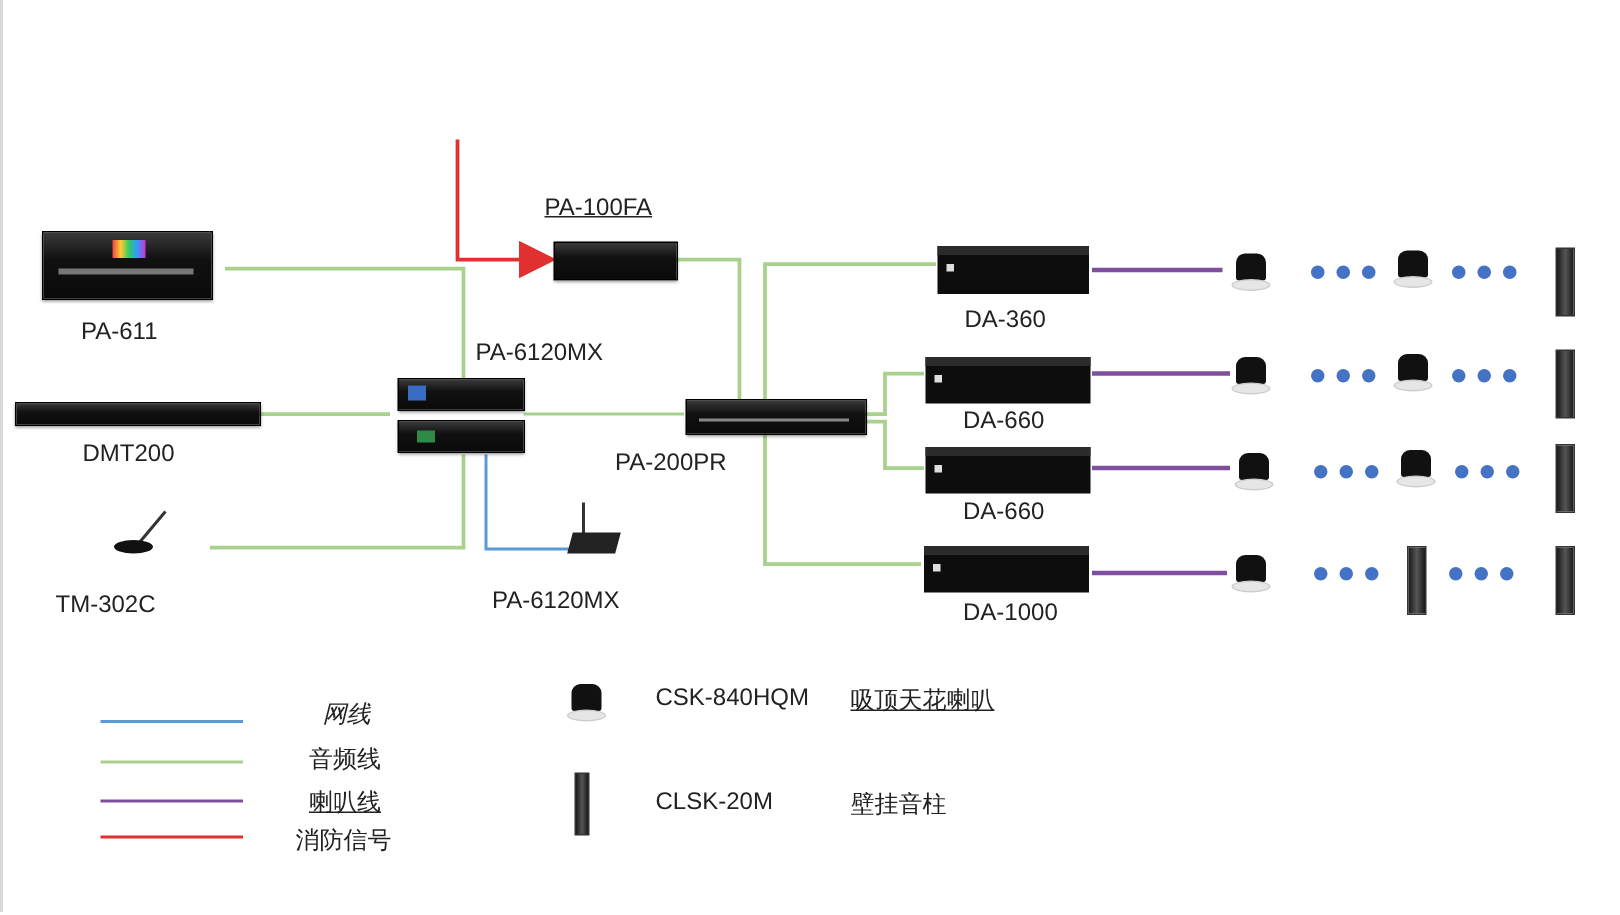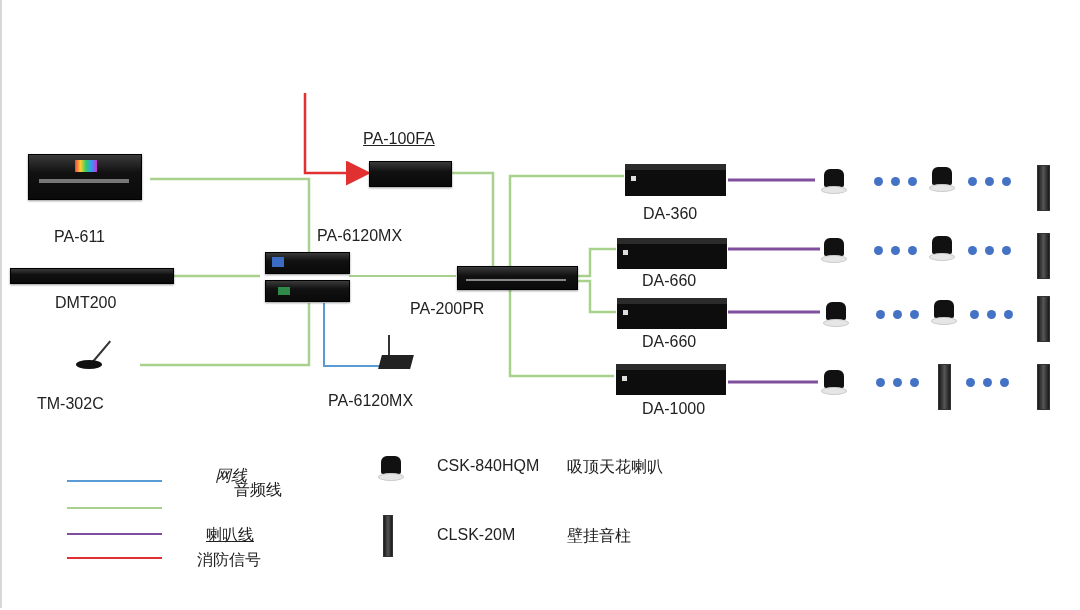--- a/index.html
+++ b/index.html
@@ -51,21 +51,21 @@
     <path d="M728,249 H820" stroke="#7f4f9e" stroke-width="3"></path>
     <path d="M728,312 H820" stroke="#7f4f9e" stroke-width="3"></path>
     <path d="M728,382 H818" stroke="#7f4f9e" stroke-width="3"></path>
   </g>
 </svg>
 
 <div class="dev rack" style="left:28px;top:154px;width:112px;height:44px;">
   <div style="position:absolute;left:46px;top:5px;width:22px;height:12px;background:linear-gradient(90deg,#e44,#fc3,#3c6,#39f,#c3c);"></div>
   <div style="position:absolute;left:10px;top:24px;width:90px;height:4px;background:#777;"></div>
 </div>
-<div class="lbl" style="left:54px;top:228px;">PA-611</div>
+<div class="lbl" style="left:54px;top:213px;">PA-611</div>
 
 <div class="dev rack" style="left:10px;top:268px;width:162px;height:14px;"></div>
 <div class="lbl" style="left:55px;top:294px;">DMT200</div>
 
 <div class="dev" style="left:70px;top:330px;width:40px;height:40px;">
   <div class="micneck" style="left:20px;top:4px;height:30px;transform:rotate(40deg);"></div>
   <div class="micbase" style="left:6px;top:30px;"></div>
 </div>
 <div class="lbl" style="left:37px;top:395px;">TM-302C</div>
 
@@ -173,28 +173,28 @@
 <div class="dots" style="left:966px;top:378px;">
     <div class="dot"></div>
     <div class="dot"></div>
     <div class="dot"></div>
   </div>
 <div class="col" style="left:1037px;top:364px;"></div>
 
 <div class="legend-line" style="left:67px;top:480px;background:#5b9bd5;"></div>
 <div class="lbl" style="left:215px;top:466px;font-style:italic;">网线</div>
 <div class="legend-line" style="left:67px;top:507px;background:#a9d18e;"></div>
-<div class="lbl" style="left:206px;top:480px;margin-left:28px;">音频线</div>
+<div class="lbl" style="left:206px;top:496px;">音频线</div>
 <div class="legend-line" style="left:67px;top:533px;background:#7f4f9e;"></div>
 <div class="lbl" style="left:206px;top:525px;text-decoration:underline;">喇叭线</div>
 <div class="legend-line" style="left:67px;top:557px;background:#e03030;"></div>
 <div class="lbl" style="left:197px;top:550px;">消防信号</div>
 
 <div class="ceil" style="left:378px;top:456px;">
     <div class="top"></div>
     <div class="rim"></div>
   </div>
 <div class="lbl" style="left:437px;top:457px;">CSK-840HQM</div>
-<div class="lbl" style="left:567px;top:457px;">吸顶天花喇叭</div>
+<div class="lbl" style="left:567px;top:457px;text-decoration:underline;">吸顶天花喇叭</div>
 
 <div class="col" style="left:383px;top:515px;height:40px;width:8px;"></div>
 <div class="lbl" style="left:437px;top:526px;">CLSK-20M</div>
 <div class="lbl" style="left:567px;top:526px;text-align:right;">壁挂音柱</div>
 
 </body></html>

